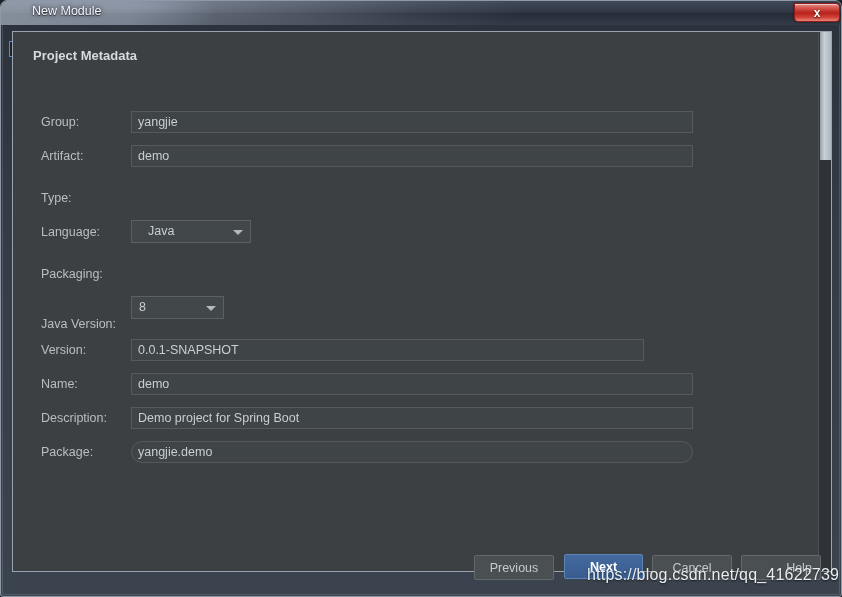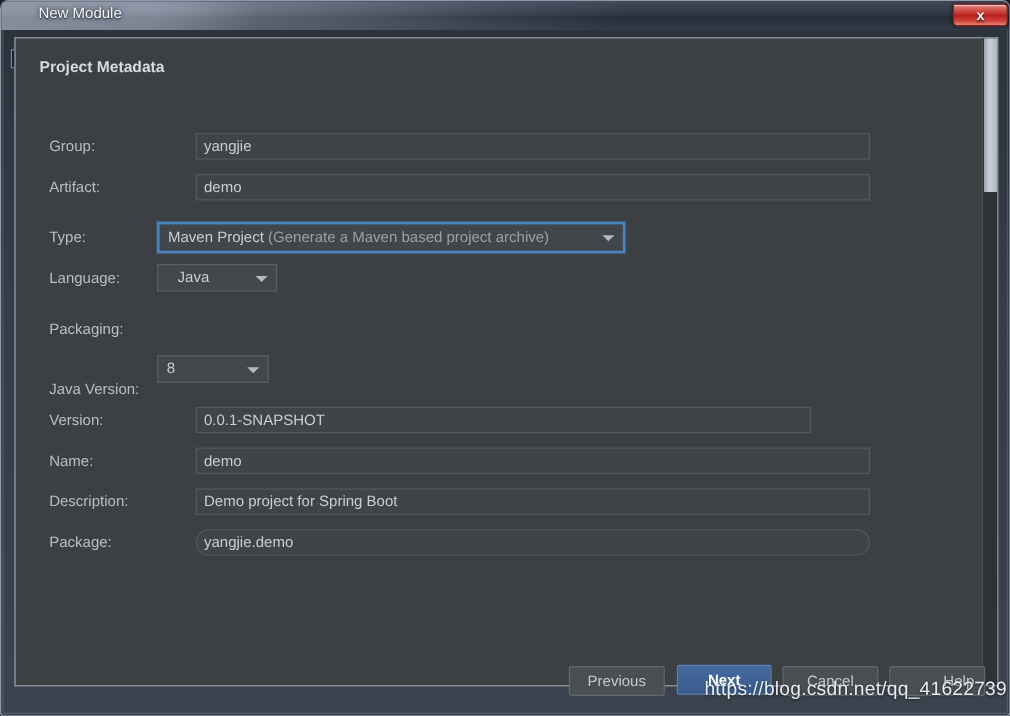--- a/index.html
+++ b/index.html
@@ -158,21 +158,20 @@
     height: 22px;
     background: #3f4447;
     border: 1px solid #55595c;
     color: #c9ced3;
     font-size: 12.5px;
     font-family: "Liberation Sans", sans-serif;
     padding: 0 6px;
     line-height: 20px;
     white-space: nowrap;
     overflow: hidden;
-    margin-left: 32px;
   }
   .combo {
     position: absolute;
     box-sizing: border-box;
     height: 23px;
     background: #42474a;
     border: 1px solid #5b6064;
     color: #c9ced3;
     font-size: 12.5px;
     line-height: 21px;
@@ -254,28 +253,23 @@
 
       <div class="section-title">Project Metadata</div>
 
       <div class="field-label" style="left:28px; top:83px;">Group:</div>
       <div class="text-input" style="left:118px; top:79px; width:562px;">yangjie</div>
 
       <div class="field-label" style="left:28px; top:117px;">Artifact:</div>
       <div class="text-input" style="left:118px; top:113px; width:562px;">demo</div>
 
       <div class="field-label" style="left:28px; top:159px;">Type:</div>
-      <div class="combo focused" style="left:118px; top:153px; width:390px;">
-        <span>Maven Project</span>
-        <span class="muted">(Generate a Maven based project archive)</span>
-        <span class="combo-arrow"></span>
-      </div>
 
       <div class="field-label" style="left:28px; top:193px;">Language:</div>
-      <div class="combo" style="left:118px; top:188px; width:100px;padding-left:16px;">
+      <div class="combo" style="left:118px; top:188px; width:120px;padding-left:16px;">
         <span>Java</span>
         <span class="combo-arrow"></span>
       </div>
 
       <div class="field-label" style="left:28px; top:235px;">Packaging:</div>
 
       <div class="field-label" style="left:28px; top:269px;margin-top:16px;">Java Version:</div>
       <div class="combo" style="left:118px; top:264px; width:93px;">
         <span>8</span>
         <span class="combo-arrow"></span>

